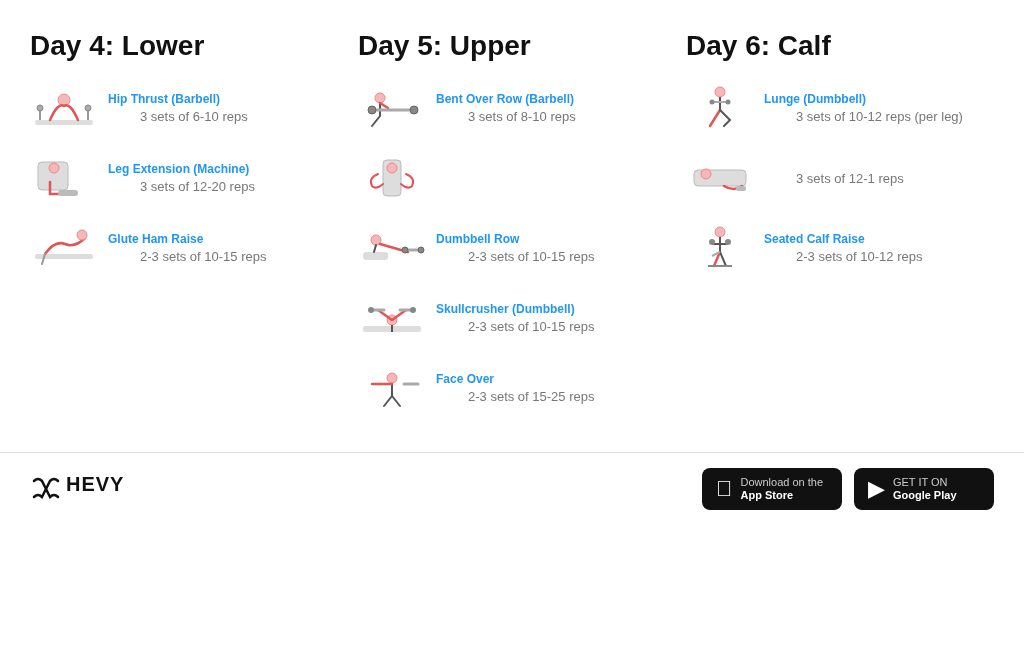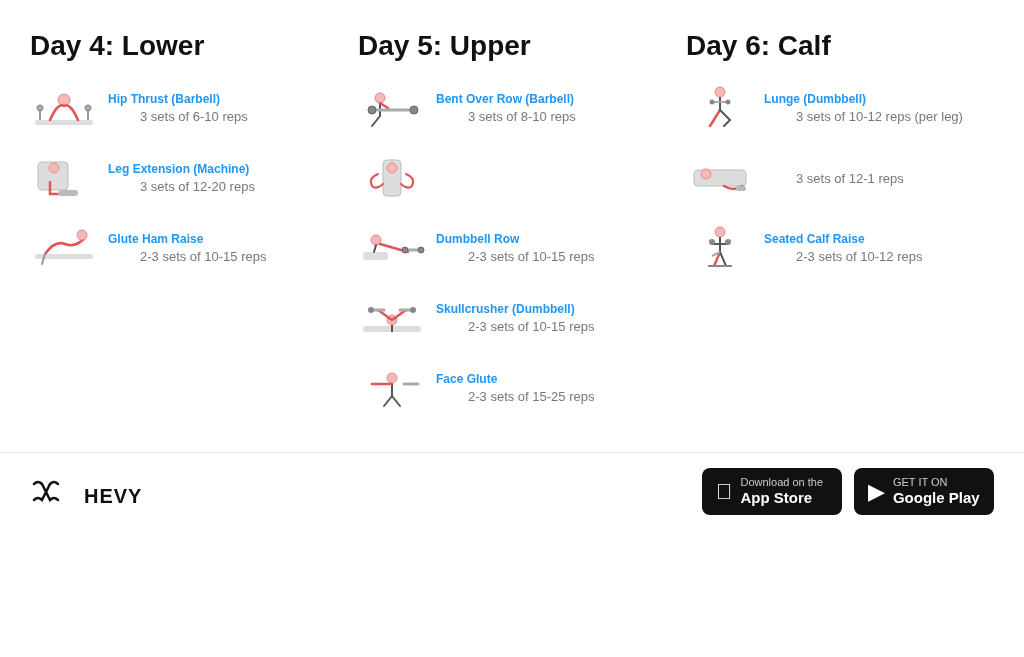--- a/index.html
+++ b/index.html
@@ -60,22 +60,22 @@
     }
     .footer {
       border-top: 1px solid #e0e0e0;
       padding: 15px 30px;
       display: flex;
       align-items: center;
       justify-content: space-between;
     }
     .hevy-logo {
       display: flex;
-      align-items: flex-end;
-      gap: 22px;
+      align-items: flex-start;
+      gap: 4px;
     }
     .hevy-logo-text {
       font-size: 20px;
       font-weight: 700;
       color: #111;
       letter-spacing: 1px;
     }
     .store-buttons {
       display: flex;
       gap: 12px;
@@ -95,21 +95,21 @@
       font-size: 22px;
       line-height: 1;
     }
     .store-btn-text { line-height: 1.2; }
     .store-btn-sub {
       font-size: 11px;
       color: #ccc;
       display: block;
     }
     .store-btn-main {
-      font-size: 15px;
+      font-size: 11px;
       font-weight: 600;
       color: #fff;
       display: block;
     }
   </style>
 </head>
 <body>
 
 <div class="main-content">
 <div class="day-column">
@@ -229,21 +229,21 @@
       <ellipse cx="34" cy="16" rx="5" ry="5" fill="#f5b8b8" stroke="#e88"></ellipse>
       <path d="M34 21 L34 34" fill="none" stroke="#555" stroke-width="2"></path>
       <path d="M34 34 L26 44" fill="none" stroke="#555" stroke-width="2" stroke-linecap="round"></path>
       <path d="M34 34 L42 44" fill="none" stroke="#555" stroke-width="2" stroke-linecap="round"></path>
       <path d="M22 22 L14 22" fill="none" stroke="#e05555" stroke-width="2.5" stroke-linecap="round"></path>
       <path d="M46 22 L60 22" fill="none" stroke="#aaa" stroke-width="3" stroke-linecap="round"></path>
       <path d="M22 22 L34 22" fill="none" stroke="#e05555" stroke-width="2.5" stroke-linecap="round"></path>
     </svg>
         </div>
         <div class="exercise-info">
-          <div class="exercise-name">Face Glute</div>
+          <div class="exercise-name">Face Over</div>
           <div class="exercise-sets">2-3 sets of 15-25 reps</div>
         </div>
       </div>
     </div>
     <div class="day-column">
       <div class="day-title">Day 6: Calf</div>
       <div class="exercise-item">
         <div class="exercise-image">
           <svg viewBox="0 0 68 52" xmlns="http://www.w3.org/2000/svg">
       <ellipse cx="34" cy="10" rx="5" ry="5" fill="#f5b8b8" stroke="#e88"></ellipse>

